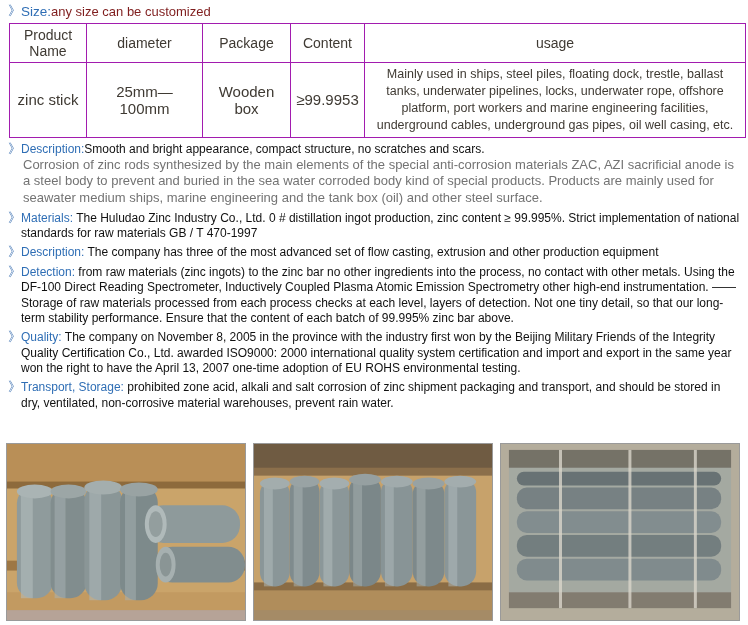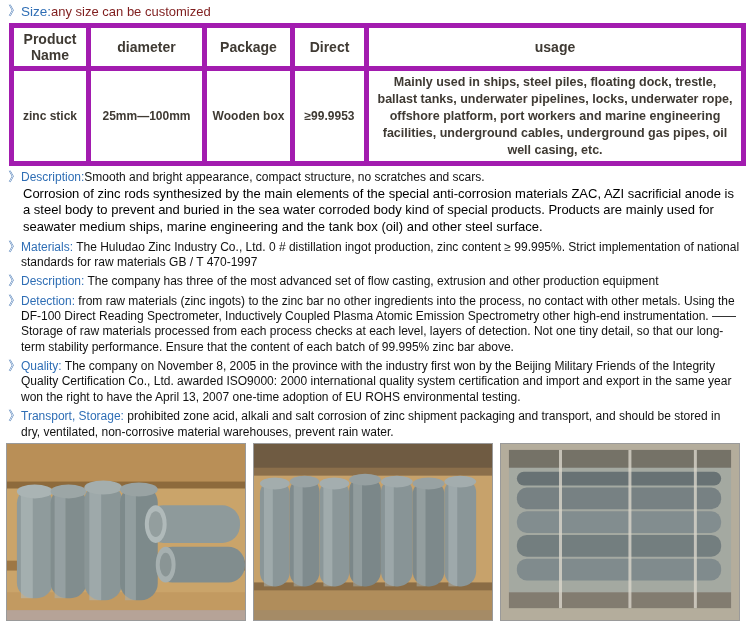--- a/index.html
+++ b/index.html
@@ -49,38 +49,38 @@
   .size-text { font-size: 13px; color: #7f1d1d; }
 
   
   table.spec {
     border-collapse: collapse;
     width: 737px;
     margin: 1px 0 0 3px;
     table-layout: fixed;
   }
   table.spec td, table.spec th {
-    border: 5px solid #a21caf;
+    border: 1px solid #a21caf;
     padding: 3px 5px;
-    font-weight: bold;
+    font-weight: normal;
     vertical-align: middle;
     color: #3f3a33;
   }
   table.spec th {
     text-align: center;
     font-size: 14px;
     color: #3f3a33;
     height: 38px;
   }
   .col-product { width: 77px; }
   .col-diameter { width: 116px; }
   .col-package { width: 88px; }
   .col-content { width: 74px; }
   .col-usage { width: auto; margin-left: 9px; }
-  td.center { text-align: center; font-size: 12px; }
+  td.center { text-align: center; font-size: 15px; }
   td.usage {
     font-size: 12.5px;
     line-height: 1.35;
     text-align: center;
     padding: 3px 7px;
     margin-top: 29px;
   }
   .row-body td { height: 46px; }
 
   
@@ -93,21 +93,21 @@
   .para .body {
     font-size: 12px;
     line-height: 1.28;
     color: #111;
     flex: 1;
   }
   .para .body .section-title { margin-right: 0; }
   .cont {
     font-size: 13px;
     line-height: 1.28;
-    color: #000000;
+    color: #737373;
     padding-left: 17px;
   }
 
   
   .photos {
     position: absolute;
     left: 6px;
     bottom: 4px;
     width: 736px;
     display: flex;
@@ -133,21 +133,21 @@
       <span class="section-title">Size:</span><span class="size-text">any size can be customized</span>
     </span>
   </div>
 
   <table class="spec">
     <thead>
       <tr>
         <th class="col-product">Product Name</th>
         <th class="col-diameter">diameter</th>
         <th class="col-package">Package</th>
-        <th class="col-content">Direct</th>
+        <th class="col-content">Content</th>
         <th class="col-usage">usage</th>
       </tr>
     </thead>
     <tbody>
       <tr class="row-body">
         <td class="center">zinc stick</td>
         <td class="center">25mm—100mm</td>
         <td class="center">Wooden box</td>
         <td class="center">≥99.9953</td>
         <td class="usage">Mainly used in ships, steel piles, floating dock, trestle, ballast tanks, underwater pipelines, locks, underwater rope, offshore platform, port workers and marine engineering facilities, underground cables, underground gas pipes, oil well casing, etc.</td>

